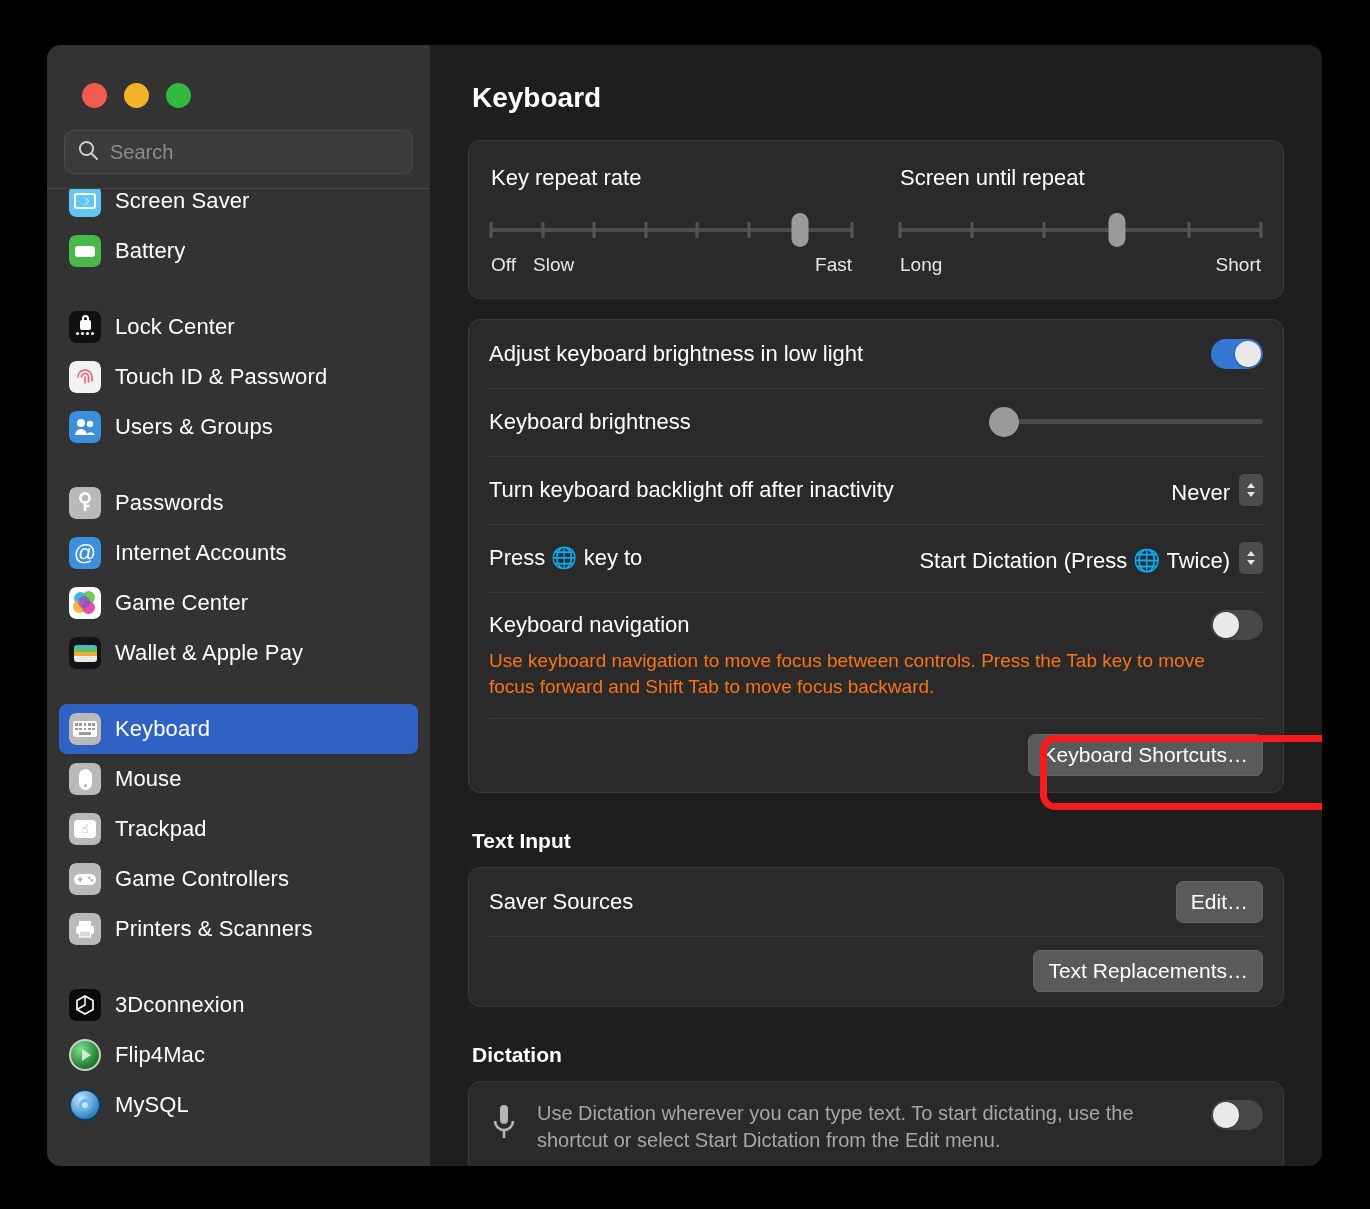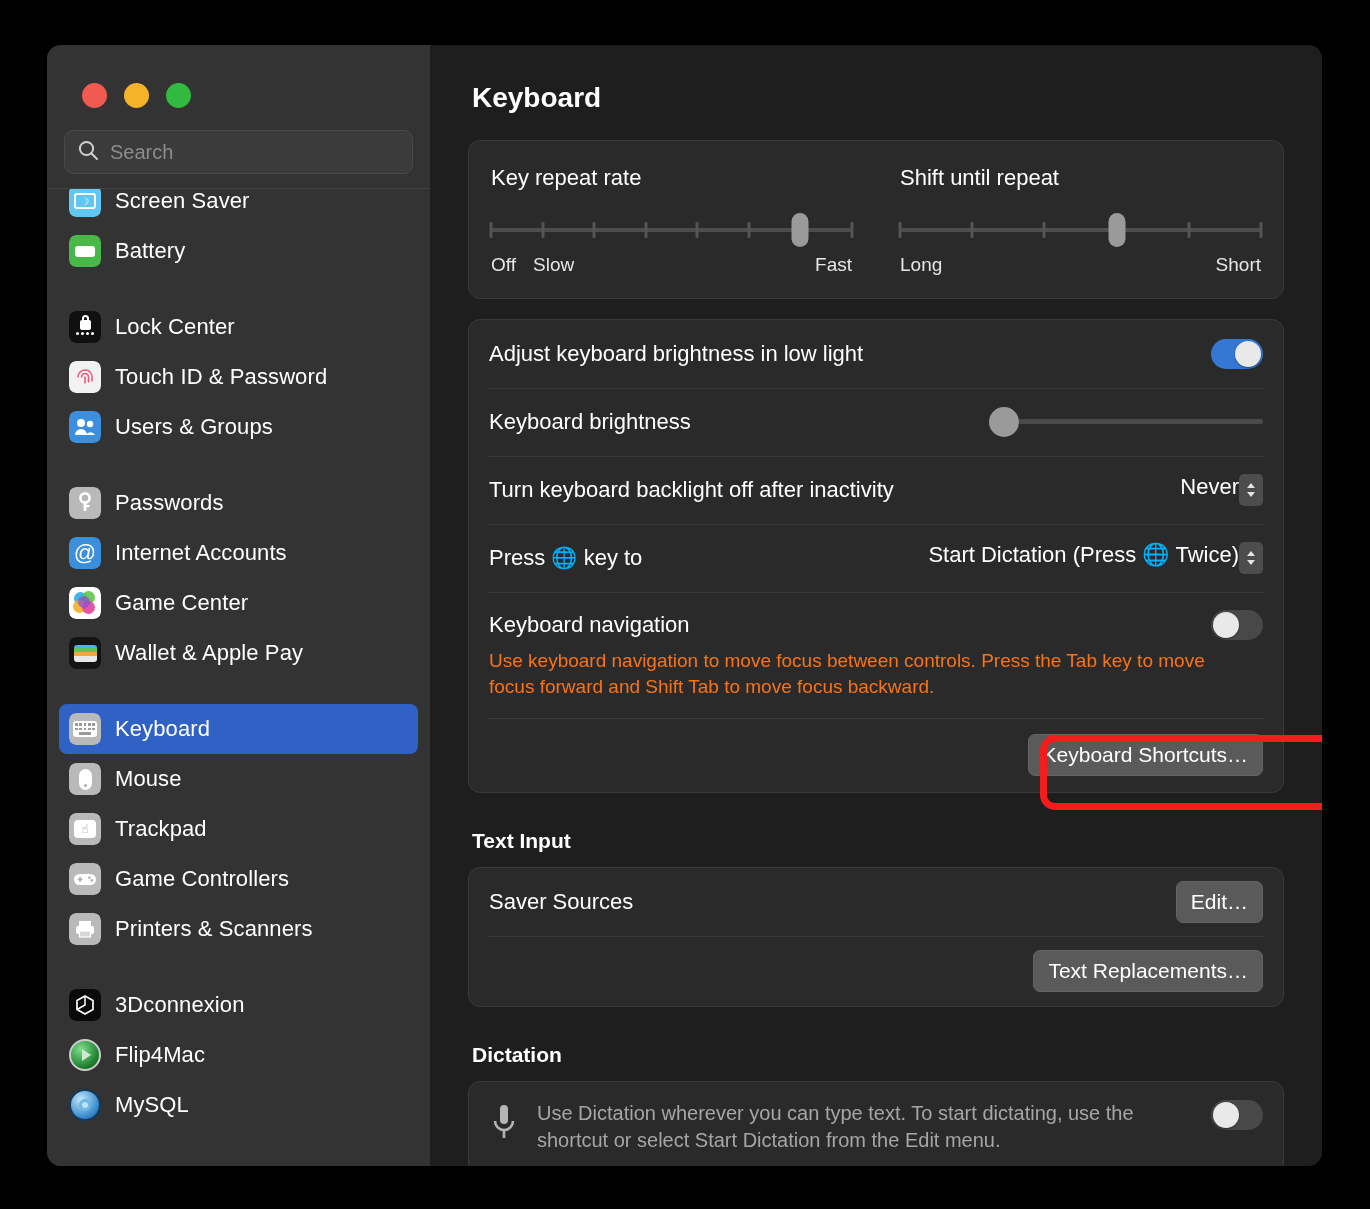--- a/index.html
+++ b/index.html
@@ -212,21 +212,21 @@
   .toggle .knob {
     position: absolute; top: 2px; left: 2px;
     width: 26px; height: 26px; border-radius: 50%;
     background: #e9e9e9;
     box-shadow: 0 1px 2px rgba(0,0,0,.4);
   }
   .toggle.on .knob { left: 24px; }
 
   
   .popup {
-    display: inline-flex; align-items: flex-start; 
+    display: inline-flex; align-items: flex-end; gap: 9px;
     cursor: pointer;
   }
   .stepper {
     width: 24px; height: 32px;
     background: #4d4d4d;
     border-radius: 5px;
     display: flex; flex-direction: column;
     align-items: center; justify-content: center;
     gap: 3px;
     flex: 0 0 24px;
@@ -539,21 +539,21 @@
             <div class="tick" style="left: 100%;"></div>
             <div class="tick-thumb" style="left: 85.7143%;"></div>
           </div>
         <div class="slider-labels">
           <span style="left:0">Off</span>
           <span style="left:42px">Slow</span>
           <span style="right:0">Fast</span>
         </div>
       </div>
       <div class="slider-col right">
-        <div class="slider-title">Shift until repeat</div>
+        <div class="slider-title">Screen until repeat</div>
         <div class="tick-slider" id="delay-slider">
           <div class="tick-track"></div>
         <div class="tick" style="left: 0%;"></div>
             <div class="tick" style="left: 20%;"></div>
             <div class="tick" style="left: 40%;"></div>
             <div class="tick" style="left: 60%;"></div>
             <div class="tick" style="left: 80%;"></div>
             <div class="tick" style="left: 100%;"></div>
             <div class="tick-thumb" style="left: 60%;"></div>
           </div>

